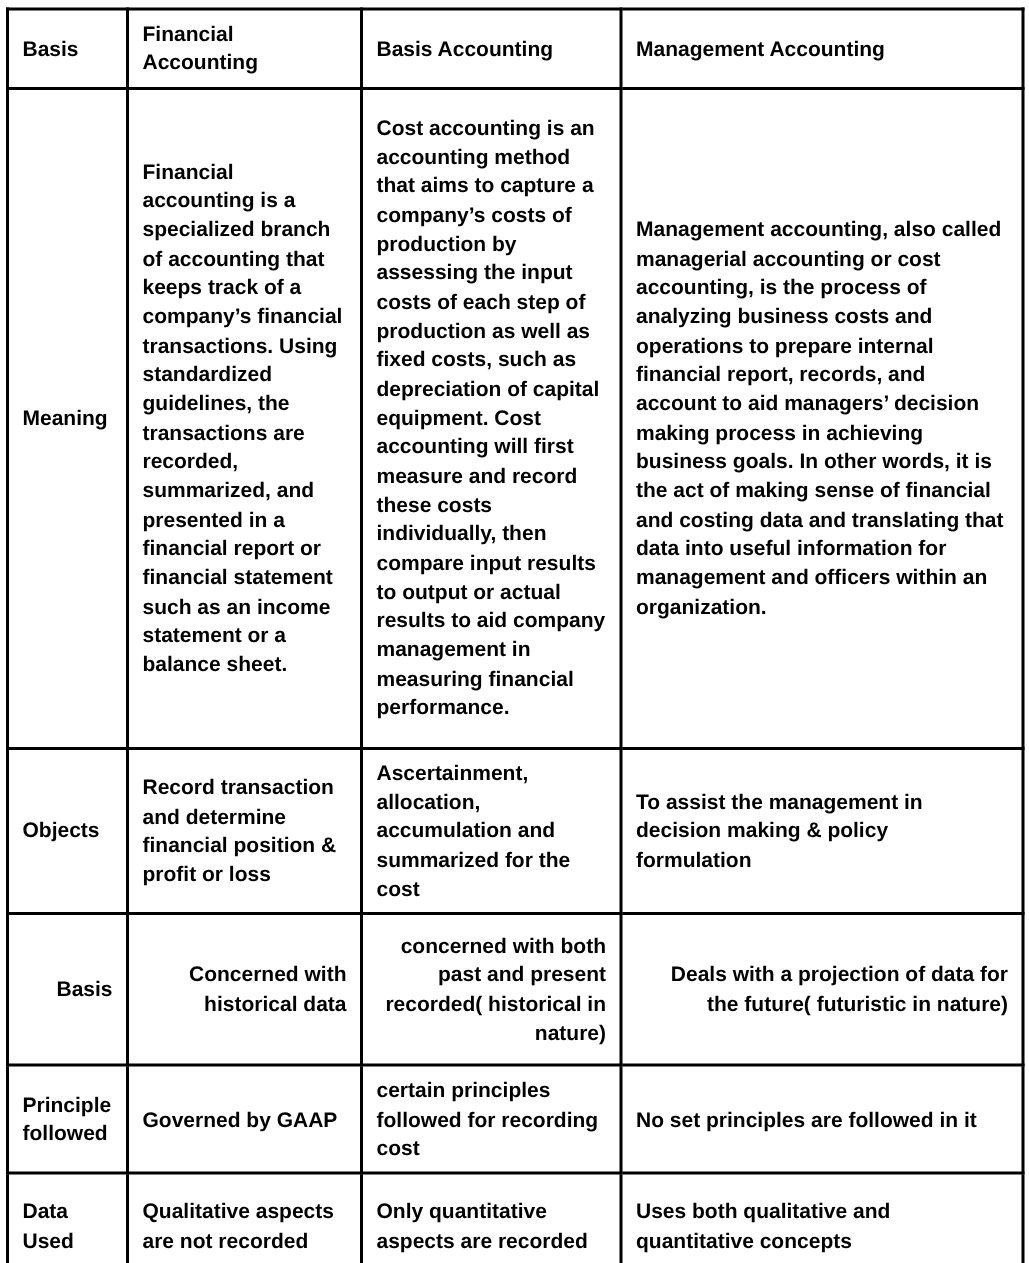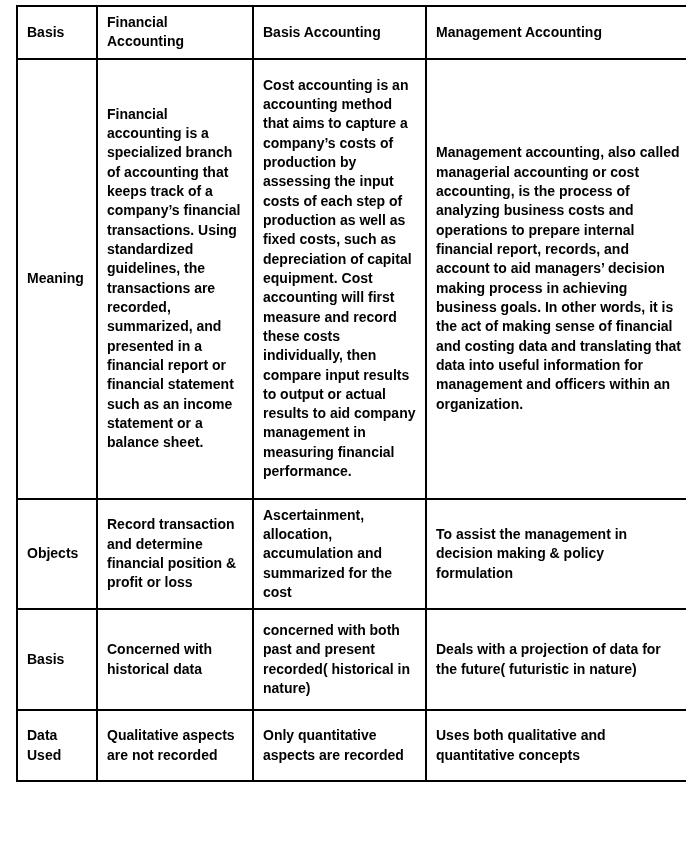--- a/index.html
+++ b/index.html
@@ -7,21 +7,21 @@
     padding: 0;
     background: #ffffff;
     width: 686px;
     height: 842px;
     overflow: hidden;
   }
   .page {
     box-sizing: border-box;
     width: 686px;
     height: 646px;
-    padding: 5px 5px 4px 16px;
+    padding: 5px 5px 4px 4px;
     font-family: "Liberation Sans", sans-serif;
     color: #000000;
   }
   table.compare {
     border-collapse: collapse;
     table-layout: fixed;
     width: 677px;
     background: #ffffff;
   }
   table.compare col.c-basis      { width: 80px; }
@@ -36,21 +36,21 @@
     font-weight: bold;
     font-size: 14px;
     line-height: 1.38;
     padding: 6px 9px 6px 9px;
     word-wrap: break-word;
     color: #000000;
   }
   tr.r-header    th { height: 28px; }
   tr.r-meaning   td { height: 426px; border-radius: 14px; }
   tr.r-objects   td { height: 87px; }
-  tr.r-nature    td { height: 87px; }
+  tr.r-nature    td { height: 87px; text-align: right; }
   tr.r-principle td { height: 56px; }
   tr.r-data      td { height: 57px; }
 </style>
 </head>
 <body>
 
 <div class="page">
   <table class="compare">
     <colgroup>
       <col class="c-basis">
@@ -78,20 +78,26 @@
         <td>Record transaction and determine financial position &amp; profit or loss</td>
         <td>Ascertainment, allocation, accumulation and summarized for the cost</td>
         <td>To assist the management in decision making &amp; policy formulation</td>
       </tr>
       <tr class="r-nature">
         <td>Basis</td>
         <td>Concerned with historical data</td>
         <td>concerned with both past and present recorded( historical in nature)</td>
         <td>Deals with a projection of data for the future( futuristic in nature)</td>
       </tr>
+      <tr class="r-principle">
+        <td>Principle followed</td>
+        <td>Governed by GAAP</td>
+        <td>certain principles followed for recording cost</td>
+        <td>No set principles are followed in it</td>
+      </tr>
       <tr class="r-data">
         <td>Data Used</td>
         <td>Qualitative aspects are not recorded</td>
         <td>Only quantitative aspects are recorded</td>
         <td>Uses both qualitative and quantitative concepts</td>
       </tr>
     </tbody>
   </table>
 </div>
 

